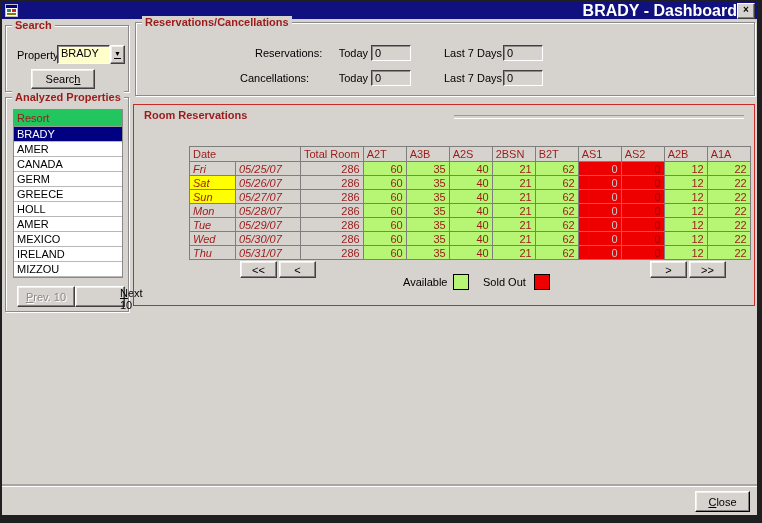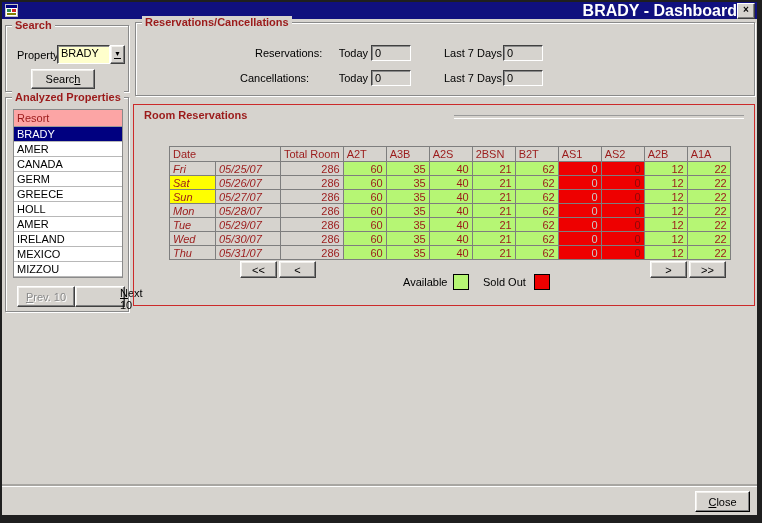--- a/index.html
+++ b/index.html
@@ -22,28 +22,28 @@
   .btn.disabled{color:#8a8a8a;text-shadow:1px 1px 0 #ffffff;}
   .sunken{box-sizing:border-box;border:1px solid;border-color:#404040 #ffffff #ffffff #404040;
     box-shadow:inset 1px 1px 0 #8a8a8a;background:#d6d3ce;font-size:11px;color:#000;padding:1px 3px;}
   .lbl{position:absolute;font-size:11px;color:#000;white-space:nowrap;}
   
   .combo{position:absolute;background:var(--combo,#ffffcc);}
   .combo-btn{display:flex;align-items:center;justify-content:center;}
   .darr{display:inline-block;font-size:7px;line-height:7px;border-bottom:1px solid #000;padding-bottom:1px;color:#000;}
   
   .rlist{position:absolute;border:1px solid #8a8a8a;background:#fff;box-shadow:inset 1px 1px 0 #808080;}
-  .rl-head{height:16px;line-height:16px;background:#fca5a5;color:var(--maroon,#9b1a1a);font-size:11px;
+  .rl-head{height:16px;line-height:16px;background:#22c55e;color:var(--maroon,#9b1a1a);font-size:11px;
     padding:0 3px;border-bottom:1px solid #9a9a9a;}
   .list-row{height:14px;line-height:14px;font-size:11px;color:#000;padding:0 3px;border-bottom:1px solid #b8b8b8;background:#fff;}
   .list-row.selected{background:var(--navy,#000080);color:#fff;}
   
   .redpanel{position:absolute;border:1px solid #cc2a2a;}
   .etch{position:absolute;height:2px;border-top:1px solid #9a9a9a;border-bottom:1px solid #fff;}
-  table.avail{border-collapse:collapse;position:absolute;table-layout:fixed;}
+  table.avail{border-collapse:collapse;position:absolute;table-layout:fixed;margin-left:20px;}
   table.avail th,table.avail td{border:1px solid #7e7e7e;font-size:11px;font-weight:normal;
     height:13px;line-height:12px;padding:0 3px;overflow:hidden;white-space:nowrap;color:var(--maroon,#9b1a1a);}
   table.avail th{text-align:left;background:#d6d3ce;height:14px;}
   td.c-day,td.c-date{text-align:left;background:#d6d3ce;font-style:italic;}
   td.c-day.weekend{background:var(--weekend,#ffff00);}
   td.c-total{text-align:right;background:#d6d3ce;}
   td.c-val{text-align:right;background:var(--avail,#b6f674);}
   td.c-val.soldout{background:var(--sold,#ee0000);}
   td.c-val.z-light{color:#c8c8c8;}
   td.c-val.z-dark{color:#8c0808;}
@@ -89,22 +89,22 @@
     <div class="rlist" style="left:7px;top:11px;width:108px;height:167px;">
       <div class="rl-head">Resort</div>
       <div>
           <div class="list-row selected">BRADY</div>
           <div class="list-row">AMER</div>
           <div class="list-row">CANADA</div>
           <div class="list-row">GERM</div>
           <div class="list-row">GREECE</div>
           <div class="list-row">HOLL</div>
           <div class="list-row">AMER</div>
+          <div class="list-row">MEXICO</div>
           <div class="list-row">IRELAND</div>
-          <div class="list-row">MEXICO</div>
           <div class="list-row">MIZZOU</div>
         </div>
     </div>
     <button class="btn disabled" style="left:11px;top:188px;width:58px;height:21px;"><u>P</u>rev. 10</button>
     <button class="btn" style="left:69px;top:188px;width:50px;height:21px;padding-left:44px;"><u>N</u>ext 10</button>
   </div>
 
   <div class="groupbox" style="left:133px;top:20px;width:618px;height:72px;">
     <span class="gtitle">Reservations/Cancellations</span>
 

